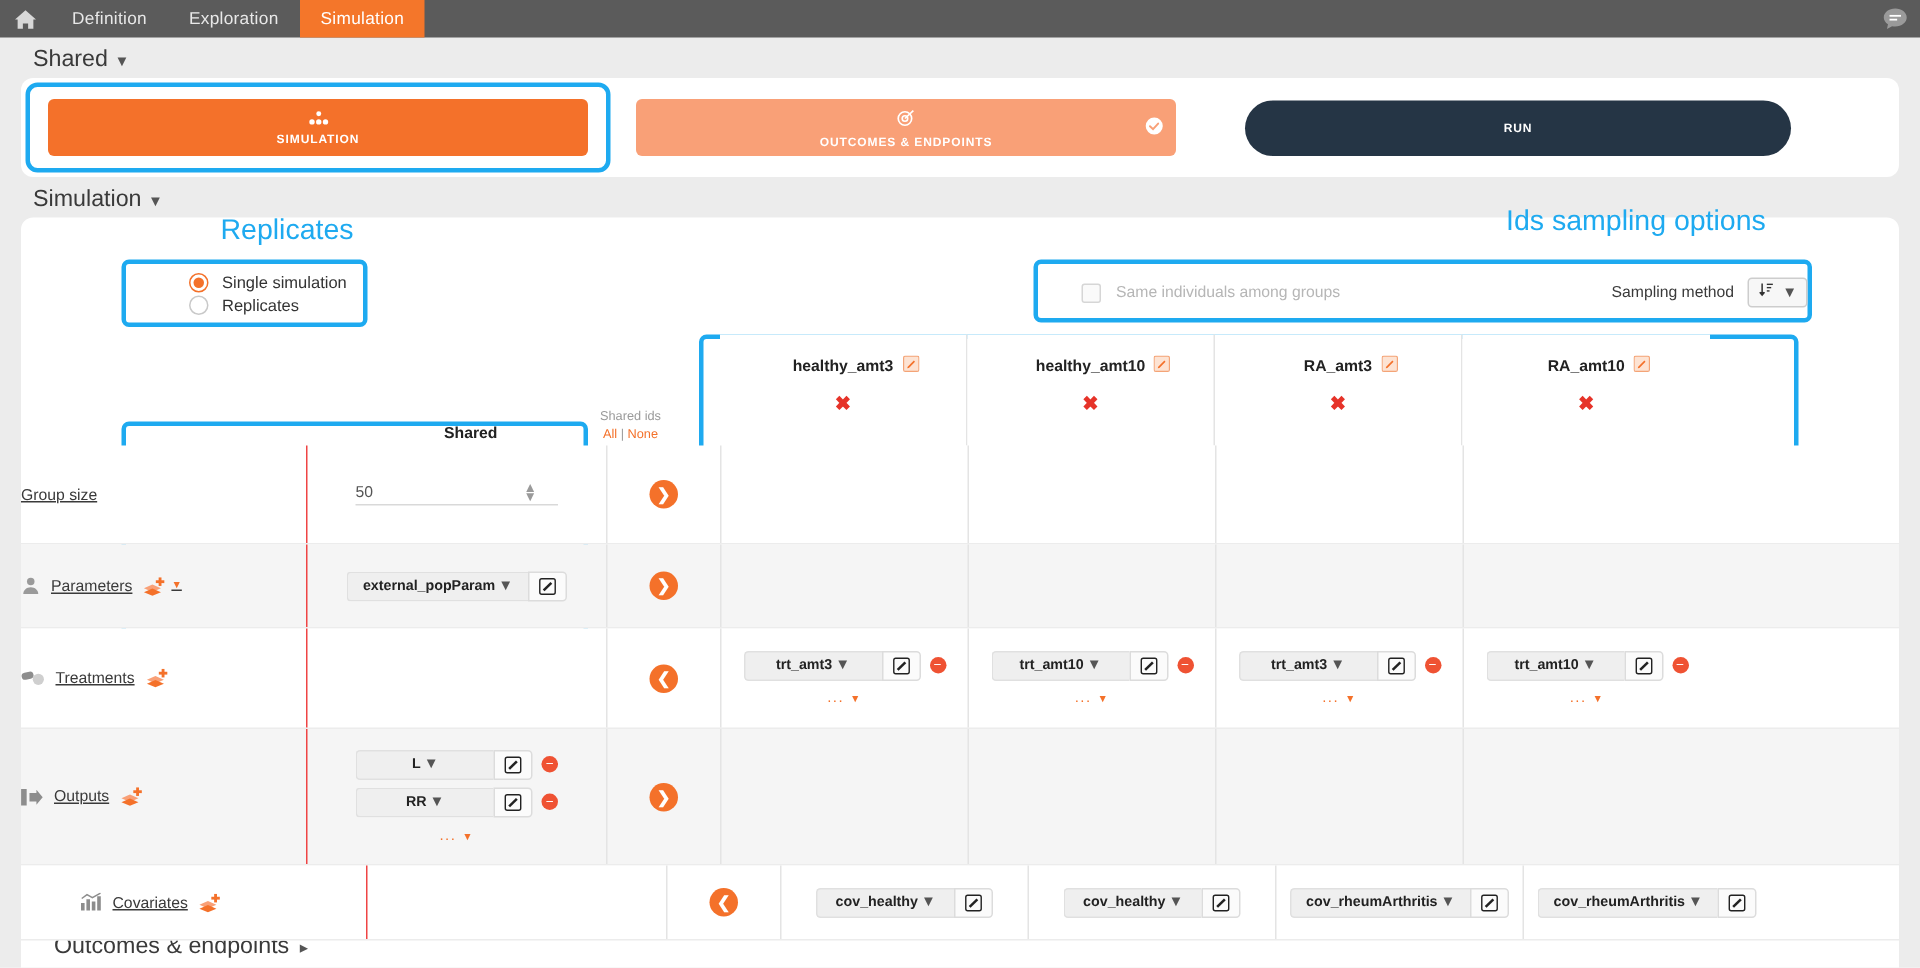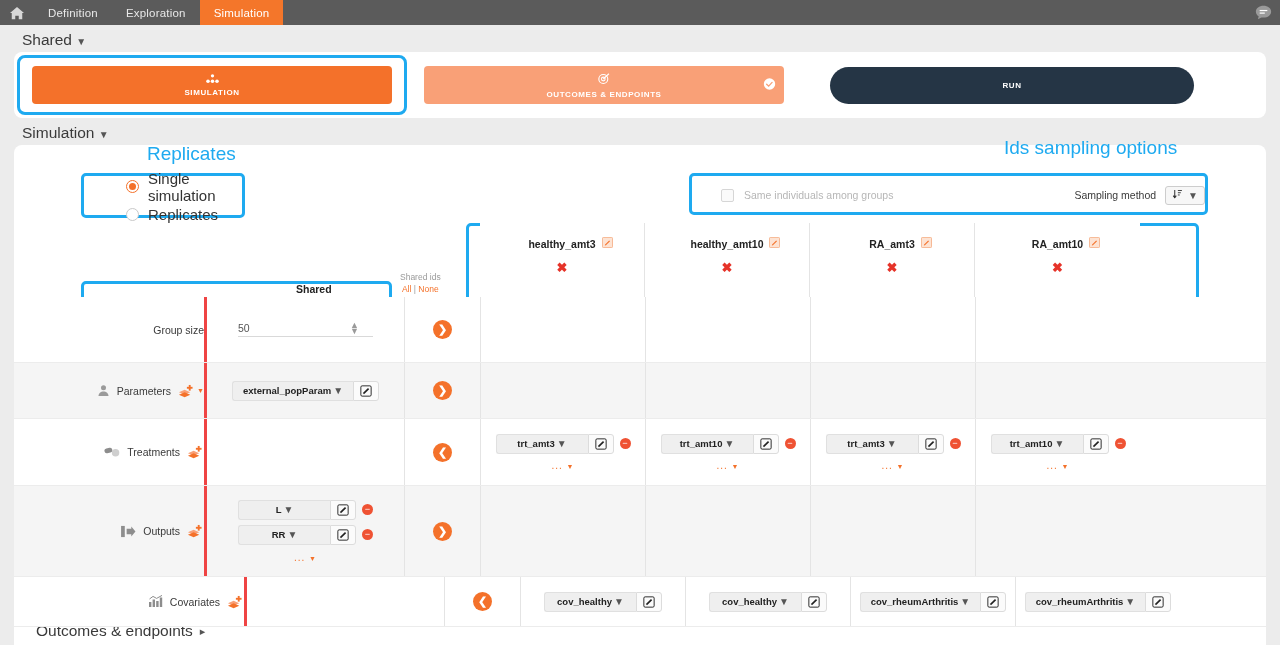--- a/index.html
+++ b/index.html
@@ -67,21 +67,21 @@
     font-family: "Liberation Sans", sans-serif; white-space: nowrap;
   }
   .hl-box { position: absolute; border: 3px solid #1eaaf0; border-radius: 5px; pointer-events: none; }
 
   
   .replicates {
     position: absolute; left: 86px; top: 31px; width: 158px; height: 40px;
     display: flex; flex-direction: column; justify-content: center; gap: 2px;
     padding-left: 26px;
   }
-  .radio-row { display: flex; align-items: center; gap: 9px; font-size: 15px; color: #333; }
+  .radio-row { display: flex; align-items: center; gap: 9px; font-size: 11px; color: #333; }
   .radio {
     width: 13px; height: 13px; border-radius: 50%;
     border: 1.5px solid #c9c9c9; background: #fff;
     display: inline-flex; align-items: center; justify-content: center; flex: 0 0 auto;
   }
   .radio.on { border-color: #f4712a; }
   .radio.on::after { content: ""; width: 7px; height: 7px; border-radius: 50%; background: #f4712a; }
 
   
   .idsbar {
@@ -113,25 +113,25 @@
     position: absolute; left: 0; top: 0; width: 466px; height: 74px;
   }
   .shared-lbl { position: absolute; left: 282px; top: 60px; font-size: 10.5px; font-weight: bold; color: #222; }
   .sharedids  { position: absolute; left: 386px; top: 48px; font-size: 8.5px; color: #9a9a9a; text-align: center; line-height: 12px; }
   .sharedids .lk { color: #f4712a; }
 
   .rows { position: absolute; left: 0; top: 74px; right: 0; bottom: 0; }
   .row { display: flex; border-bottom: 1px solid #ececec; background: #fff; }
   .row.alt { background: #f5f5f5; }
   .row-label {
-    width: 190px; flex: 0 0 190px; display: flex; align-items: center; justify-content: flex-end;
-    gap: 7px; font-size: 10.5px; color: #3a3a3a;
+    width: 190px; flex: 0 0 190px; display: flex; align-items: center; justify-content: flex-start;
+    gap: 7px; font-size: 10.5px; color: #3a3a3a; text-decoration: underline;
   }
   .row-shared {
-    width: 200px; flex: 0 0 200px; border-left: 3px solid #ef4444;
+    width: 200px; flex: 0 0 200px; border-left: 1px solid #ef4444;
     display: flex; flex-direction: column; align-items: center; justify-content: center; gap: 5px;
   }
   .row-arrow {
     width: 76px; flex: 0 0 76px; border-left: 1px solid #e4e4e4;
     display: flex; align-items: center; justify-content: center;
   }
   .gcol {
     width: 165px; flex: 0 0 165px; border-left: 1px solid #e4e4e4;
     display: flex; flex-direction: column; align-items: center; justify-content: center; gap: 4px;
   }

